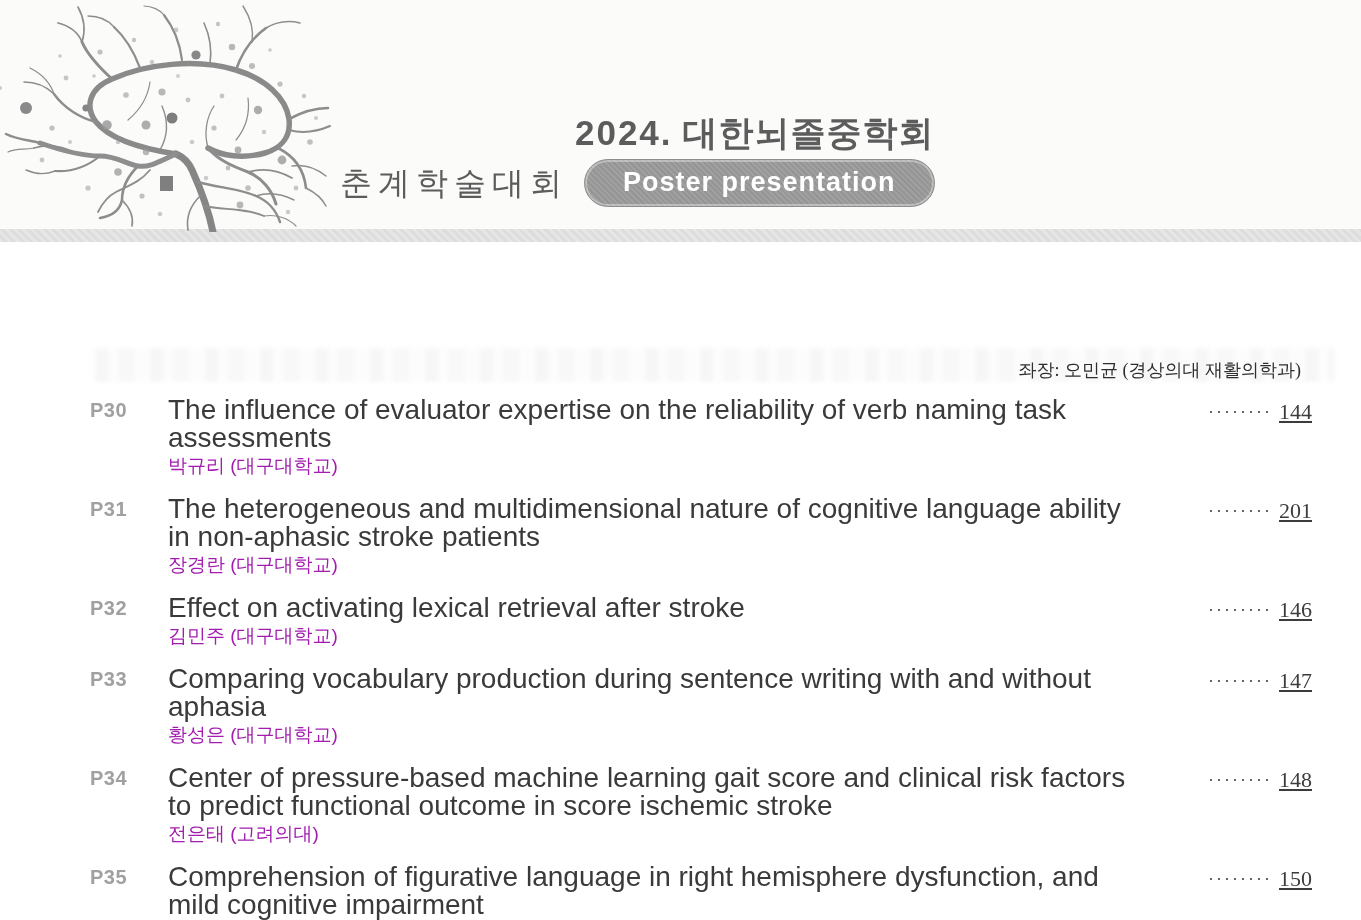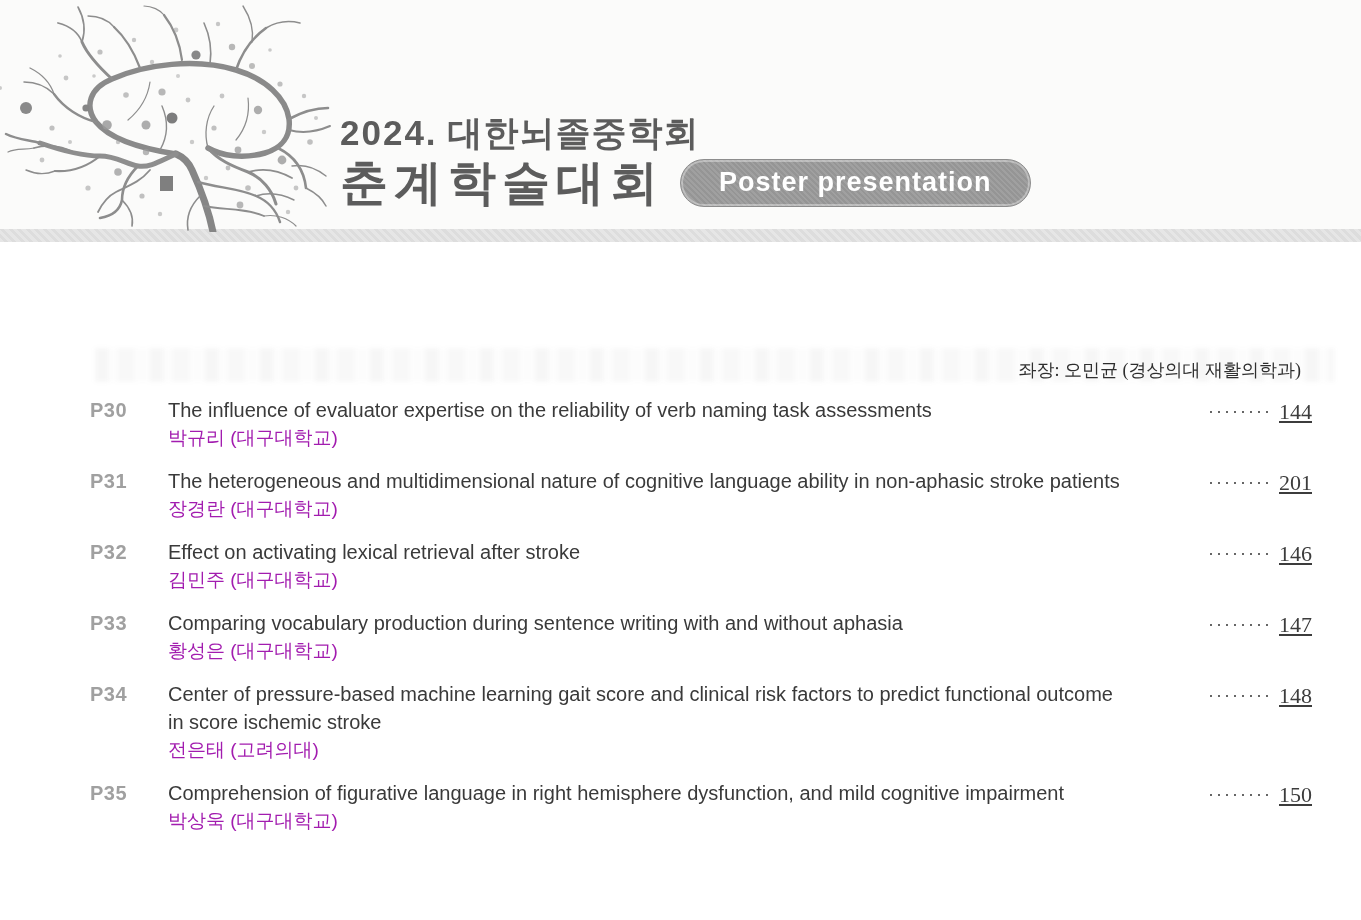--- a/index.html
+++ b/index.html
@@ -28,30 +28,31 @@
     position: absolute;
     left: 340px; top: 114px;
   }
   .header-line1 {
     font-size: 35px;
     font-weight: bold;
     color: #5c5c5c;
     letter-spacing: 1px;
     line-height: 1.1;
     white-space: nowrap;
+    text-align: right;
   }
   .header-line1 .year { letter-spacing: 2px; margin-right: 10px; }
   .header-line2 {
     display: flex;
     align-items: center;
     margin-top: 6px;
   }
   .event-title {
-    font-size: 48px;
-    font-weight: bold;
+    font-size: 32px;
+    font-weight: normal;
     color: #5c5c5c;
     letter-spacing: 6px;
     line-height: 1.0;
     white-space: nowrap;
   }
   .poster-badge {
     margin-left: 16px;
     height: 48px;
     padding: 0 38px;
     border-radius: 26px;
@@ -111,21 +112,21 @@
   .entry .code {
     flex: 0 0 78px;
     font-size: 20px;
     font-weight: bold;
     color: #a0a0a0;
     line-height: 28px;
     letter-spacing: 0.5px;
   }
   .entry .body { flex: 1 1 auto; max-width: 965px; }
   .entry .title {
-    font-size: 20px;
+    font-size: 28px;
     line-height: 28px;
     color: #3a3a3a;
   }
   .entry .author {
     font-size: 19px;
     line-height: 28px;
     color: #a21caf;
   }
   .entry .leader {
     flex: 0 0 132px;

